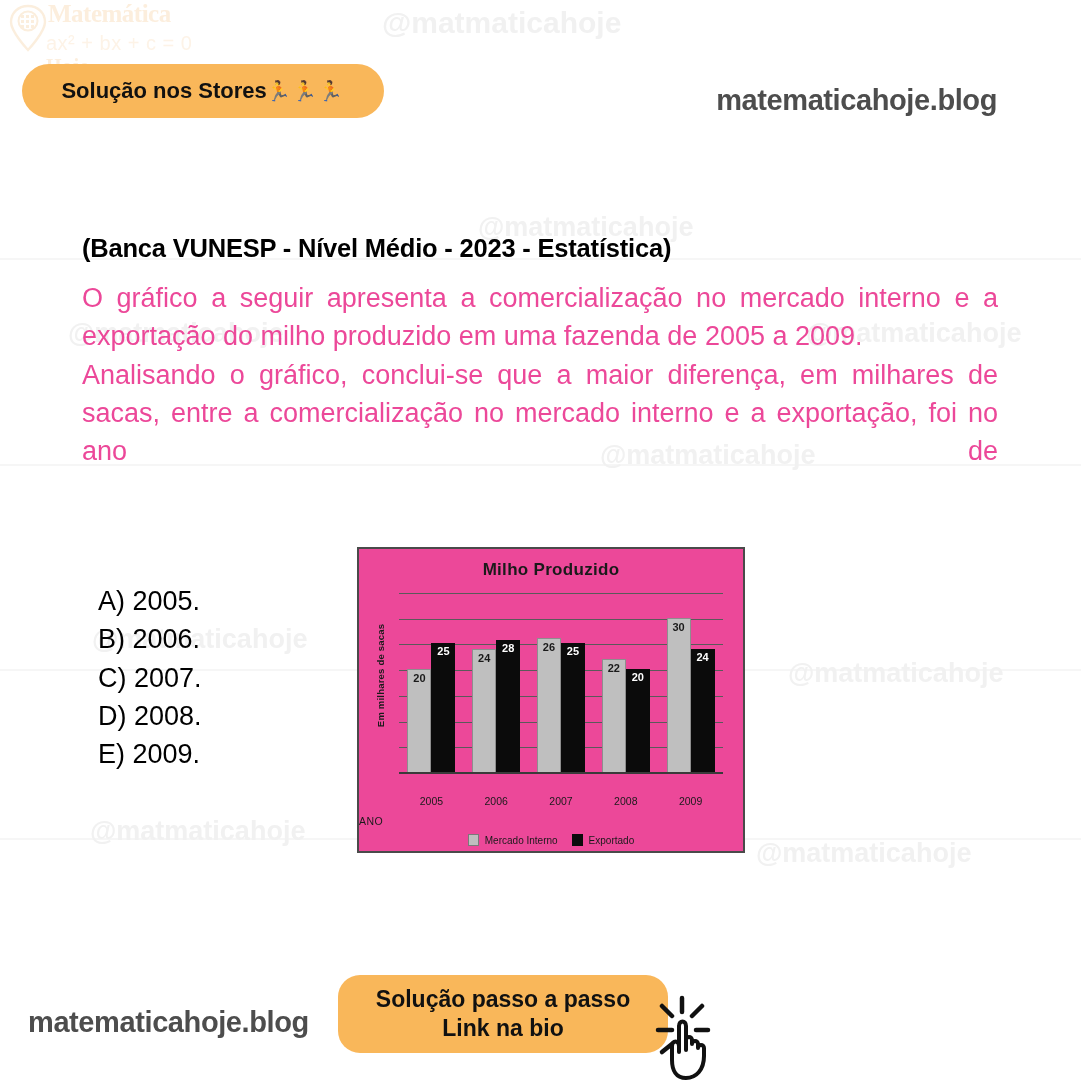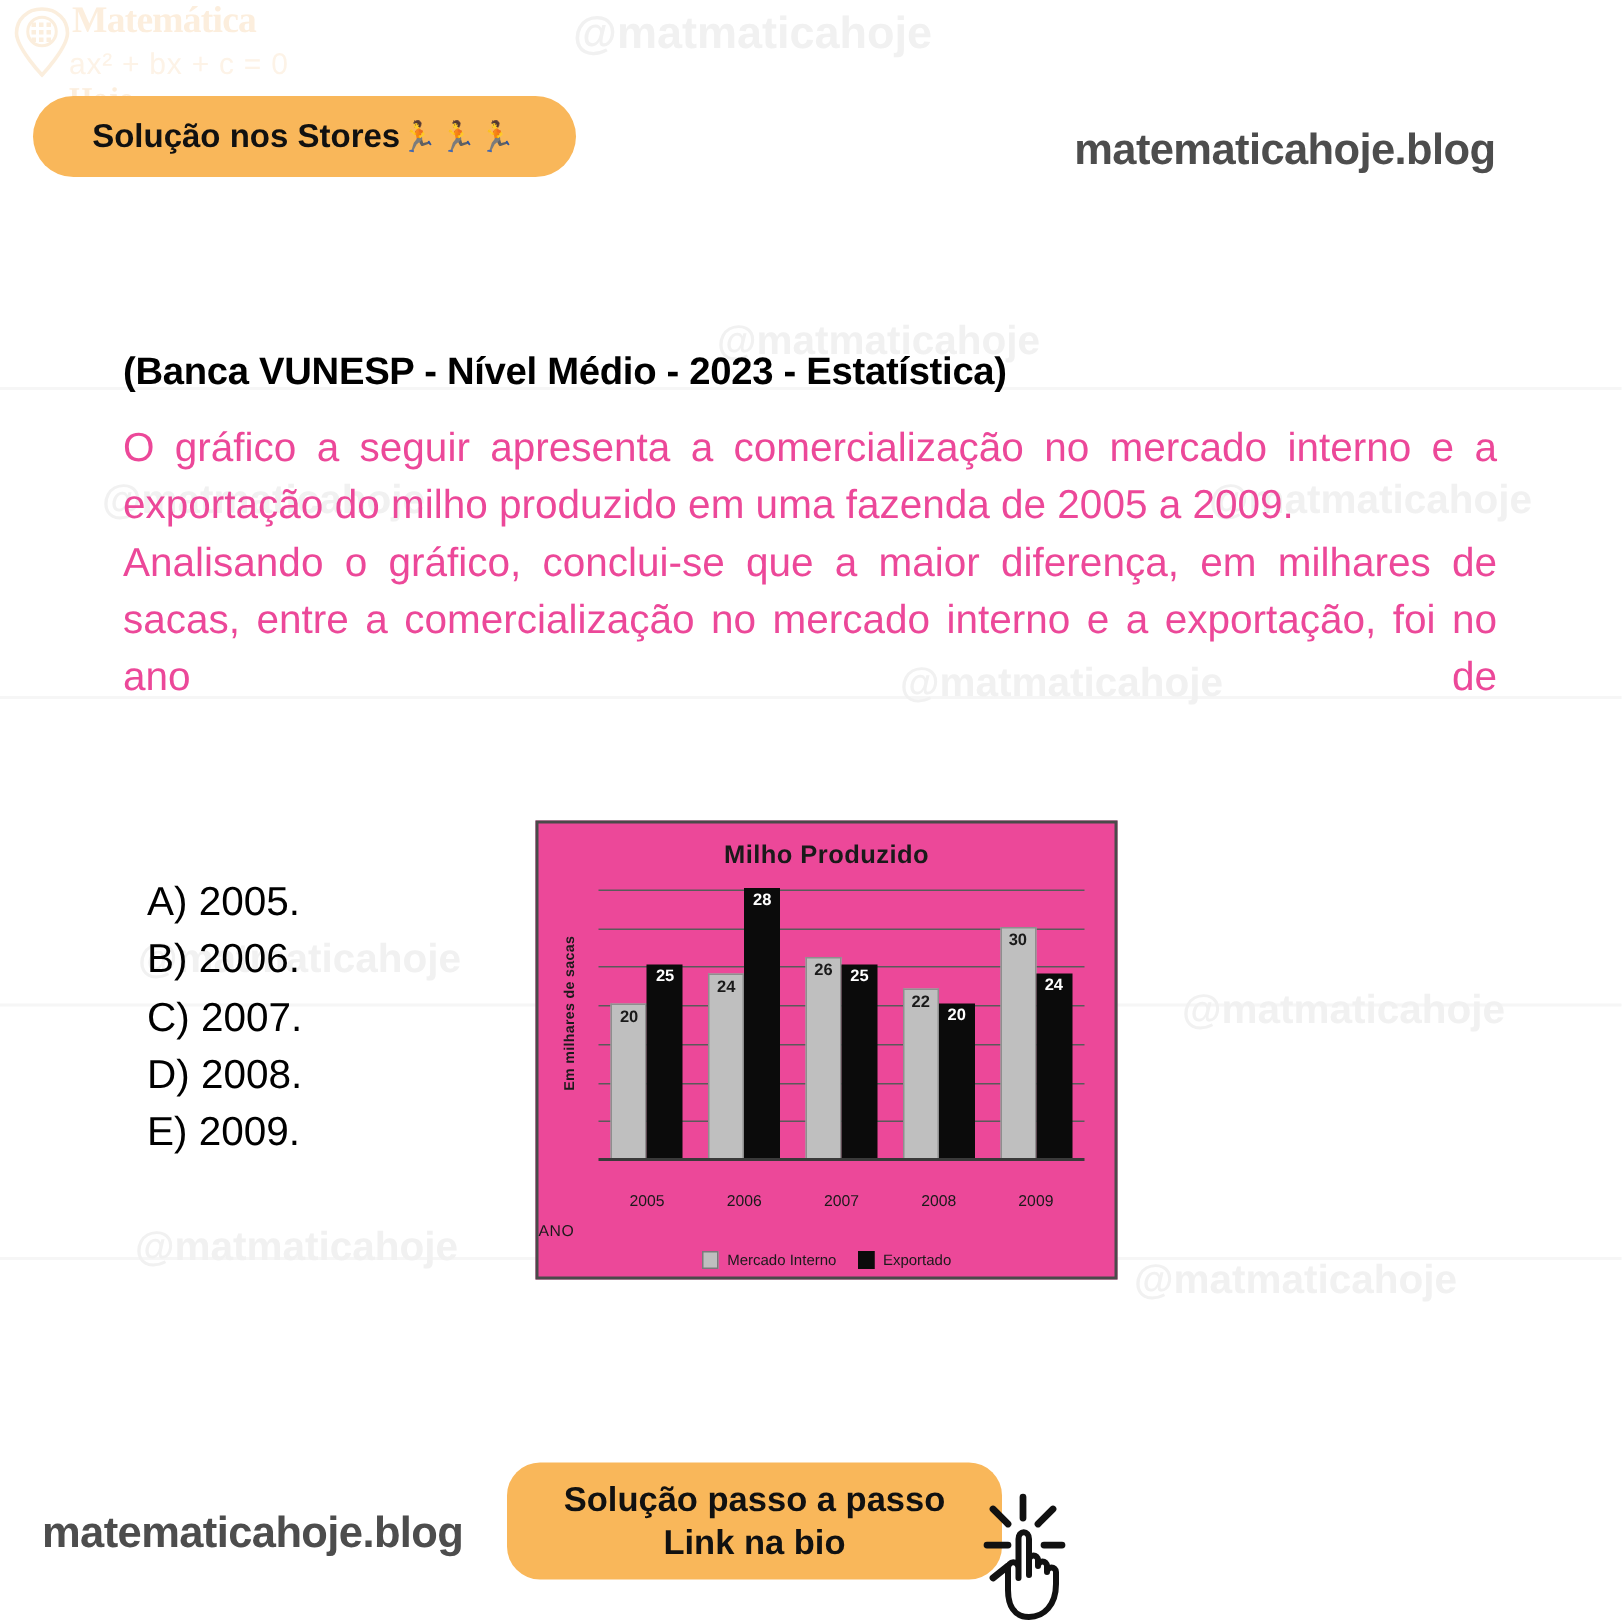--- a/index.html
+++ b/index.html
@@ -353,21 +353,21 @@
               <span class="val">20</span>
             </div>
             <div class="bar exportado" style="height: 128.571px;">
               <span class="val">25</span>
             </div>
           </div>
           <div class="group">
             <div class="bar interno" style="height: 123.429px;">
               <span class="val">24</span>
             </div>
-            <div class="bar exportado" style="height: 180px;">
+            <div class="bar exportado" style="height: 132px;">
               <span class="val">28</span>
             </div>
           </div>
           <div class="group">
             <div class="bar interno" style="height: 133.714px;">
               <span class="val">26</span>
             </div>
             <div class="bar exportado" style="height: 128.571px;">
               <span class="val">25</span>
             </div>

